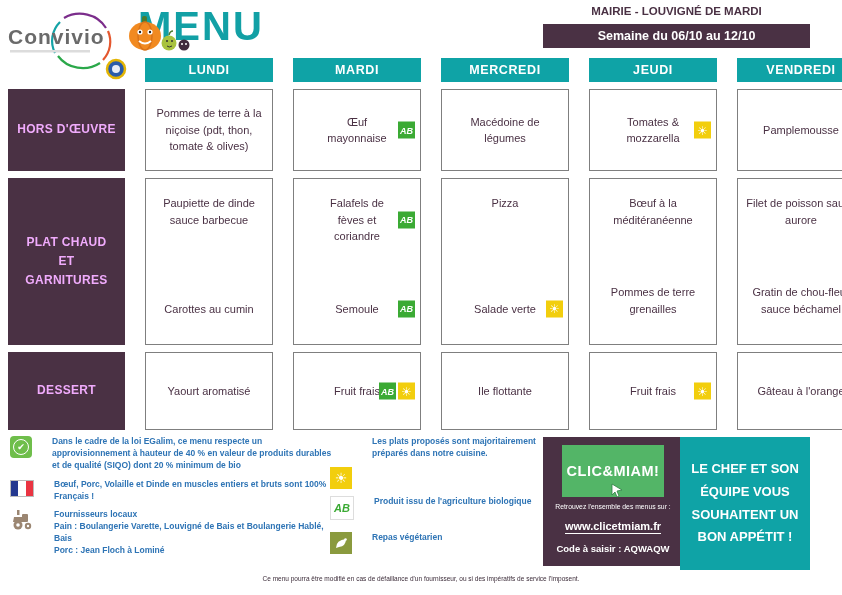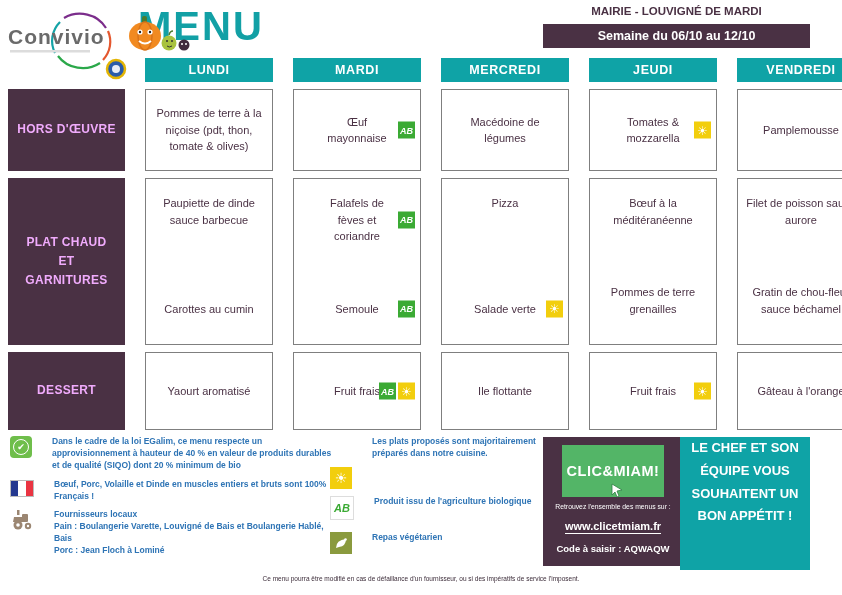--- a/index.html
+++ b/index.html
@@ -63,21 +63,21 @@
             display:flex;flex-direction:column;align-items:center;}
   .cm-logo{position:relative;margin-top:8px;width:102px;height:52px;background:#53B567;
            display:flex;align-items:center;justify-content:center;color:#fff;font-weight:bold;
            font-size:14.5px;letter-spacing:.5px;}
   .cm-cursor{position:absolute;left:48px;bottom:-2px;}
   .cm-prompt{margin-top:6px;color:#fff;font-size:6.8px;}
   .cm-url{margin-top:10px;color:#fff;font-size:11px;font-weight:bold;border-bottom:1px solid #fff;
           padding-bottom:1px;cursor:pointer;}
   .cm-code{margin-top:9px;color:#fff;font-size:9.5px;font-weight:bold;}
   .chef-box{position:absolute;left:680px;top:437px;width:130px;height:133px;background:#0FA3A6;
-            display:flex;align-items:flex-start;justify-content:center;}
+            display:flex;align-items:center;justify-content:center;}
   .chef-text{color:#fff;font-weight:bold;font-size:13px;line-height:1.75;text-align:center;
              padding:0 6px;}
 
   .footer{position:absolute;left:0;top:575px;width:842px;text-align:center;font-size:6.5px;
           color:#3b2b38;}
 </style>
 </head>
 <body>
 
 <div class="page">

